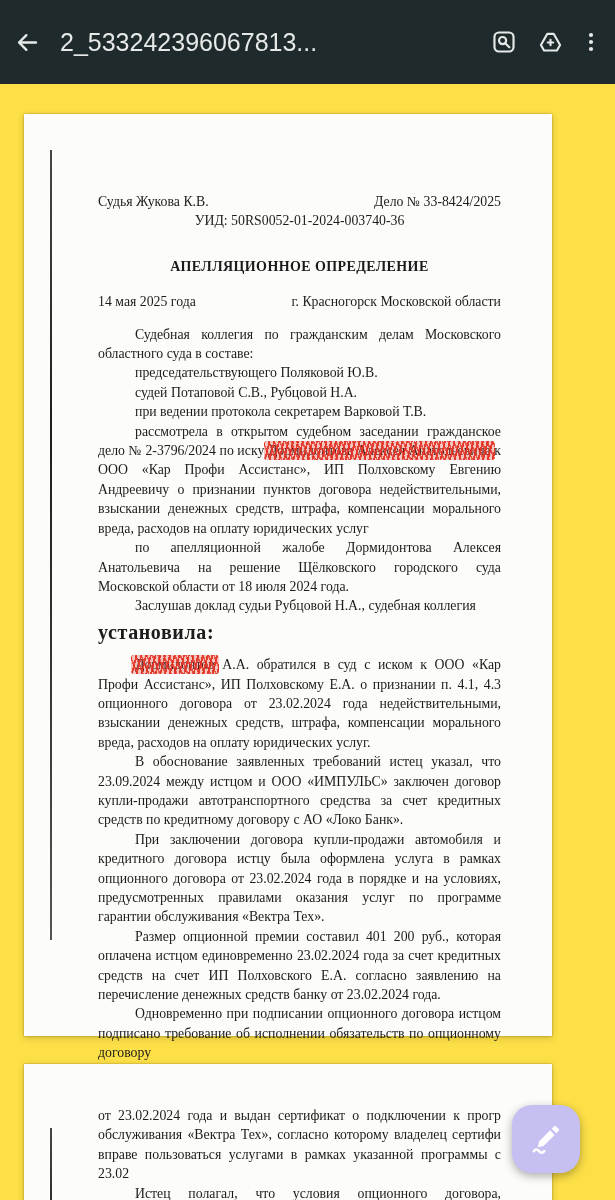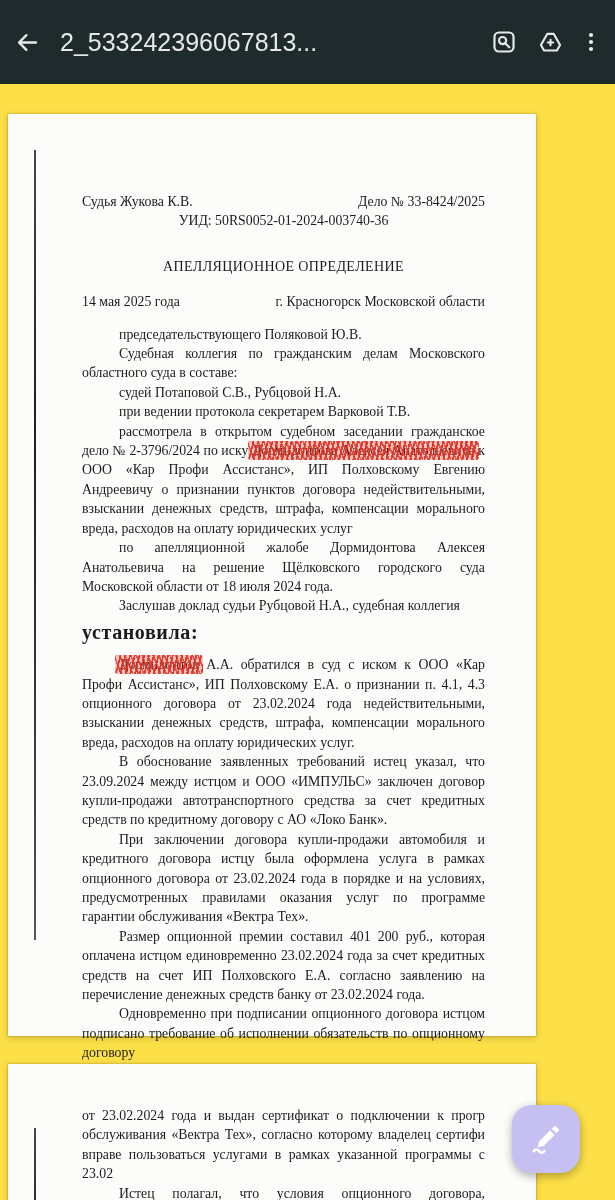--- a/index.html
+++ b/index.html
@@ -21,38 +21,38 @@
   }
   .iconbtn svg{display:block;}
   .appbar .title{
     flex:1 1 auto;min-width:0;margin-left:10px;margin-right:6px;
     font-family:"Liberation Sans",sans-serif;font-size:25px;font-weight:400;
     color:#e6e9e8;white-space:nowrap;overflow:hidden;
   }
   
   .canvas{position:absolute;top:84px;left:0;right:0;bottom:0;overflow:hidden;}
   .page{
-    position:absolute;left:8px;width:528px;background:#fcfcfa;
+    position:absolute;left:24px;width:528px;background:#fcfcfa;
     box-shadow:0 0 2px rgba(0,0,0,.30),0 2px 7px rgba(0,0,0,.18);
     box-sizing:border-box;
   }
   .page1{top:30px;height:922px;padding:78px 51px 0 74px;}
   .page2{top:980px;height:420px;padding:42px 51px 0 74px;}
   .scanline{
     position:absolute;left:26px;width:2px;
     background:linear-gradient(#474747,#1e1e1e 35%,#3c3c3c 75%,#555);
   }
   .scanline.s1{top:36px;height:790px;}
   .scanline.s2{top:64px;bottom:0;}
   
   .doc{font-size:13.8px;line-height:19.4px;color:#1b1b1b;}
   .hdr-row{display:flex;justify-content:space-between;}
   .uid-row{text-align:center;}
   .doc-heading{
-    margin:26px 0 0 0;text-align:center;font-size:14px;font-weight:normal;
+    margin:26px 0 0 0;text-align:center;font-size:14px;font-weight:bold;
     letter-spacing:.4px;
   }
   .date-row{display:flex;justify-content:space-between;margin-top:16px;}
   .body{margin-top:13px;}
   .par{text-align:justify;}
   .par.ind{text-indent:37px;}
   .par.fill{text-align-last:justify;}
   .ruling{
     margin:7px 0 7px 0;font-size:20px;font-weight:bold;
     letter-spacing:.6px;
@@ -120,22 +120,22 @@
       </div>
       <div class="uid-row">
         <span>УИД: 50RS0052-01-2024-003740-36</span>
       </div>
       <div class="doc-heading">АПЕЛЛЯЦИОННОЕ ОПРЕДЕЛЕНИЕ</div>
       <div class="date-row">
         <span>14 мая 2025 года</span>
         <span>г. Красногорск Московской области</span>
       </div>
       <div class="body" id="body1">
+          <div class="par ind"><span>Судебная коллегия по гражданским делам Московского областного суда в составе:</span></div>
           <div class="par ind"><span>председательствующего Поляковой Ю.В.</span></div>
-          <div class="par ind"><span>Судебная коллегия по гражданским делам Московского областного суда в составе:</span></div>
           <div class="par ind"><span>судей Потаповой С.В., Рубцовой Н.А.</span></div>
           <div class="par ind"><span>при ведении протокола секретарем Варковой Т.В.</span></div>
           <div class="par ind"><span>рассмотрела в открытом судебном заседании гражданское дело № 2-3796/2024 по иску </span><span class="redacted">Дормидонтова Алексея Анатольевича</span><span> к ООО «Кар Профи Ассистанс», ИП Полховскому Евгению Андреевичу о признании пунктов договора недействительными, взыскании денежных средств, штрафа, компенсации морального вреда, расходов на оплату юридических услуг</span></div>
           <div class="par ind"><span>по апелляционной жалобе Дормидонтова Алексея Анатольевича на решение Щёлковского городского суда Московской области от 18 июля 2024 года.</span></div>
           <div class="par ind"><span>Заслушав доклад судьи Рубцовой Н.А., судебная коллегия</span></div>
         </div>
       <div class="ruling">установила:</div>
       <div class="body" id="body2">
           <div class="par ind"><span class="redacted">Дормидонтов</span><span> А.А. обратился в суд с иском к ООО «Кар Профи Ассистанс», ИП Полховскому Е.А. о признании п. 4.1, 4.3 опционного договора от 23.02.2024 года недействительными, взыскании денежных средств, штрафа, компенсации морального вреда, расходов на оплату юридических услуг.</span></div>
           <div class="par ind"><span>В обоснование заявленных требований истец указал, что 23.09.2024 между истцом и ООО «ИМПУЛЬС» заключен договор купли-продажи автотранспортного средства за счет кредитных средств по кредитному договору с АО «Локо Банк».</span></div>

